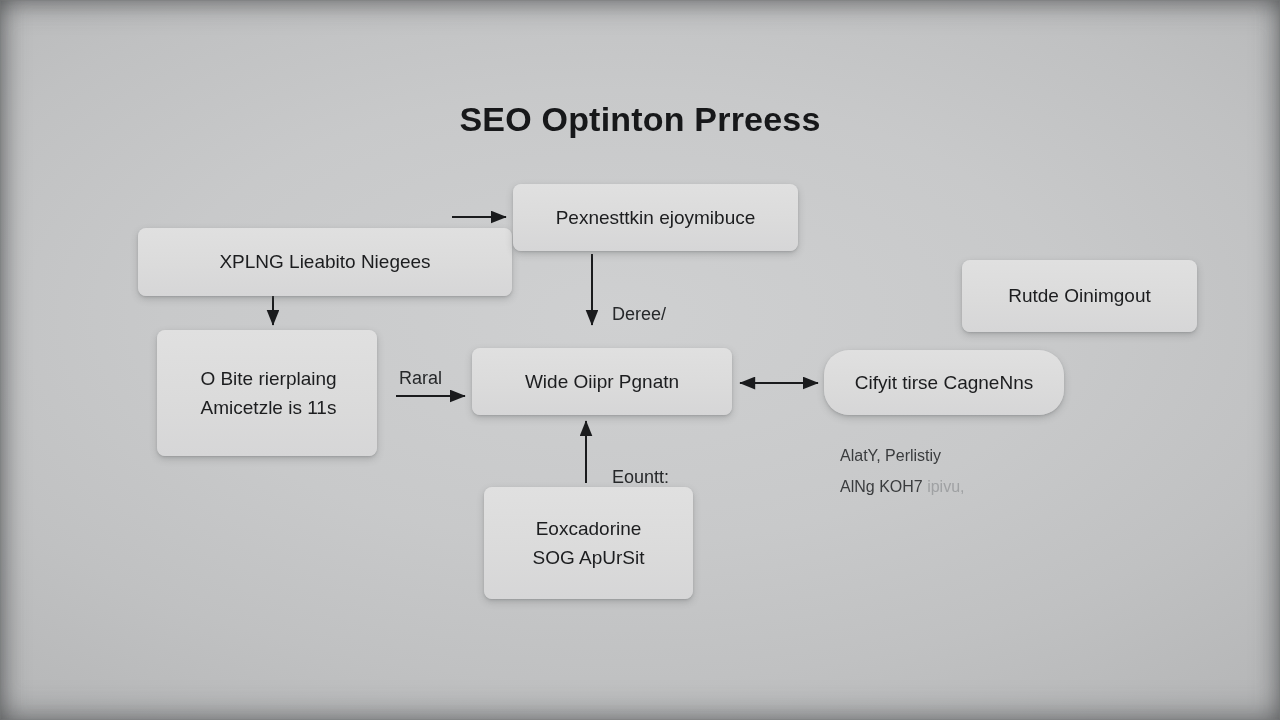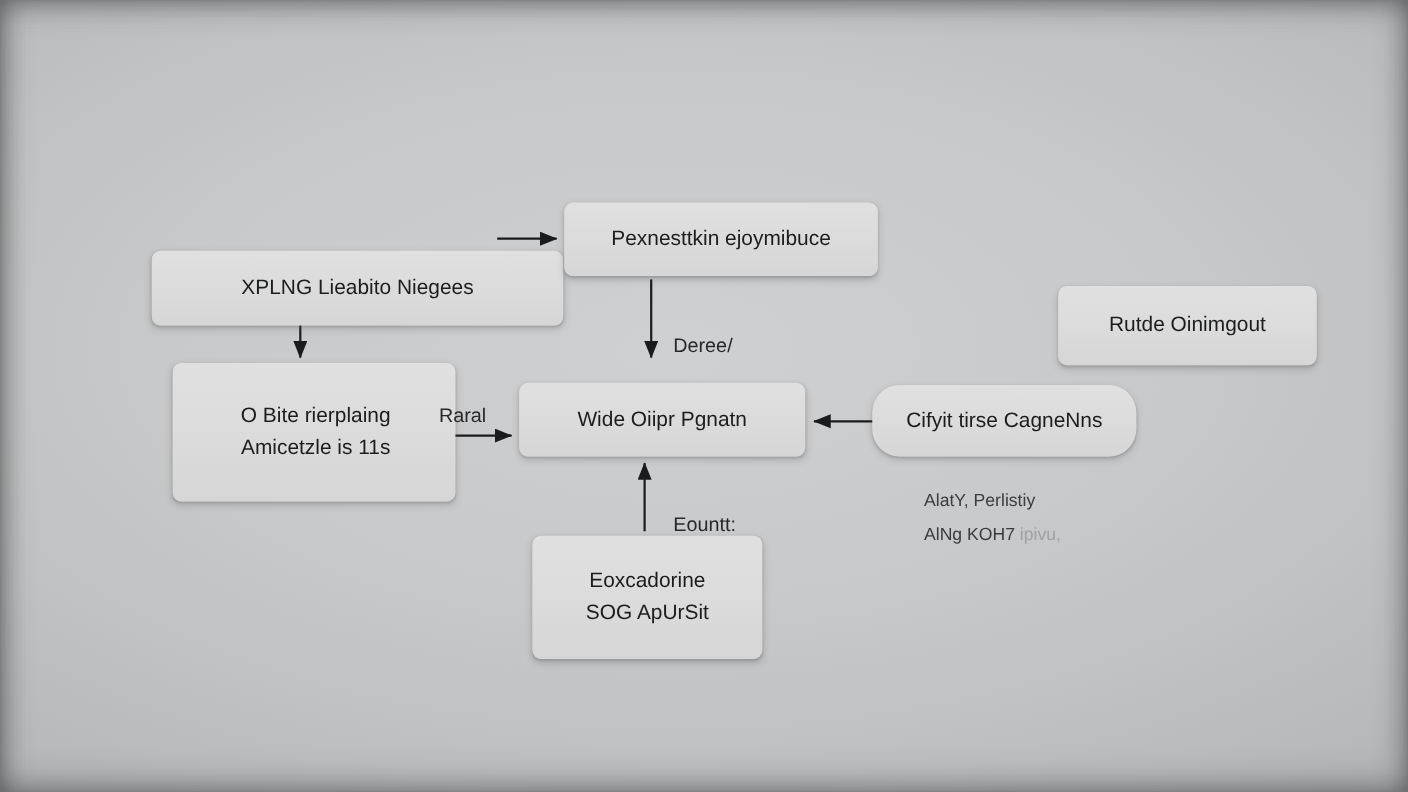--- a/index.html
+++ b/index.html
@@ -91,20 +91,21 @@
     width: 1280px;
     height: 720px;
     pointer-events: none;
   }
 </style>
 </head>
 <body>
 
 <div id="canvas">
 
+  <div id="title">SEO Optinton Prreess</div>
 
   <svg class="arrows" viewBox="0 0 1280 720">
     <defs>
       <marker id="ah" markerWidth="9" markerHeight="9" refX="7.6" refY="3.2" orient="auto" markerUnits="strokeWidth">
         <path d="M0,0 L8,3.2 L0,6.4 Z" fill="#1a1b1d"></path>
       </marker>
       <marker id="ah-start" markerWidth="9" markerHeight="9" refX="0.4" refY="3.2" orient="auto" markerUnits="strokeWidth">
         <path d="M8,0 L0,3.2 L8,6.4 Z" fill="#1a1b1d"></path>
       </marker>
     </defs>
@@ -127,30 +128,30 @@
   </div>
 
   <div class="node" style="left:513px; top:184px; width:285px; height:67px;text-align:right;">
     <div class="line">Pexnesttkin ejoymibuce</div>
   </div>
 
   <div class="node" style="left:962px; top:260px; width:235px; height:72px;">
     <div class="line">Rutde Oinimgout</div>
   </div>
 
-  <div class="node" style="left:157px; top:330px; width:257px; height:126px;padding-left:17px;">
+  <div class="node" style="left:157px; top:330px; width:220px; height:126px;padding-left:17px;">
     <div class="line">O Bite rierplaing</div>
     <div class="line">Amicetzle is 11s</div>
   </div>
 
   <div class="node" style="left:472px; top:348px; width:260px; height:67px;">
     <div class="line">Wide Oiipr Pgnatn</div>
   </div>
 
-  <div class="node" style="left:793px; top:350px; width:240px; height:65px;border-radius:25px;">
+  <div class="node" style="left:824px; top:350px; width:240px; height:65px;border-radius:25px;">
     <div class="line">Cifyit tirse CagneNns</div>
   </div>
 
   <div class="node" style="left:484px; top:487px; width:209px; height:112px;">
     <div class="line">Eoxcadorine</div>
     <div class="line">SOG ApUrSit</div>
   </div>
 
   <div class="edge-label" style="left:612px; top:304px;">Deree/</div>
   <div class="edge-label" style="left:399px; top:368px;">Raral</div>

